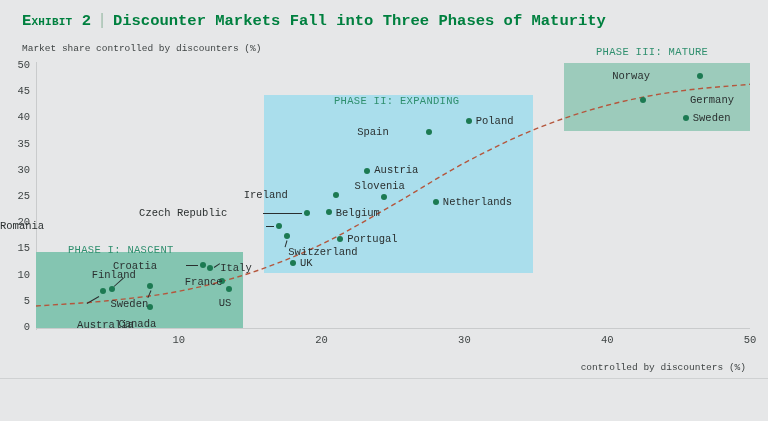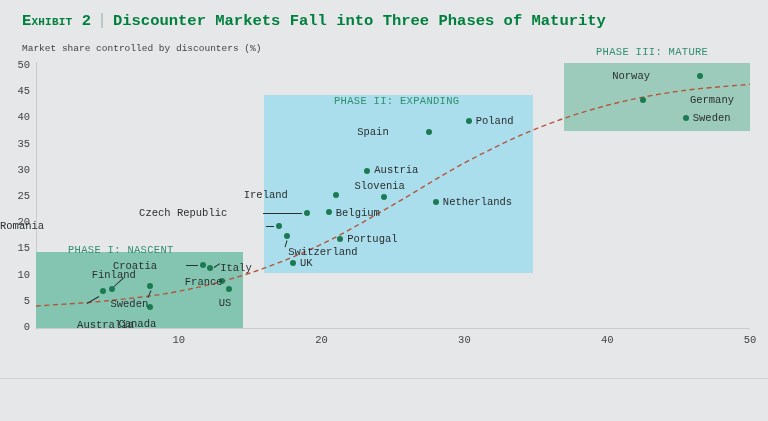--- a/index.html
+++ b/index.html
@@ -59,20 +59,21 @@
 <div id="exhibit">
 
   <div class="title-wrap">
     <span class="title-lbl">Exhibit 2</span>
     <span class="title-sep">|</span>
     <span class="title-main">Discounter Markets Fall into Three Phases of Maturity</span>
   </div>
 
   <div class="ylab">Market share controlled by discounters (%)</div>
   <div class="xlab">
+    <div>controlled by discounters (%)</div>
   </div>
 
   <div class="axis-y"></div>
   <div class="axis-x"></div>
 
   <div id="yticks">
       <div class="ytick" style="left: 2px; top: 321px;">0</div>
       <div class="ytick" style="left: 2px; top: 294.8px;">5</div>
       <div class="ytick" style="left: 2px; top: 268.6px;">10</div>
       <div class="ytick" style="left: 2px; top: 242.4px;">15</div>

